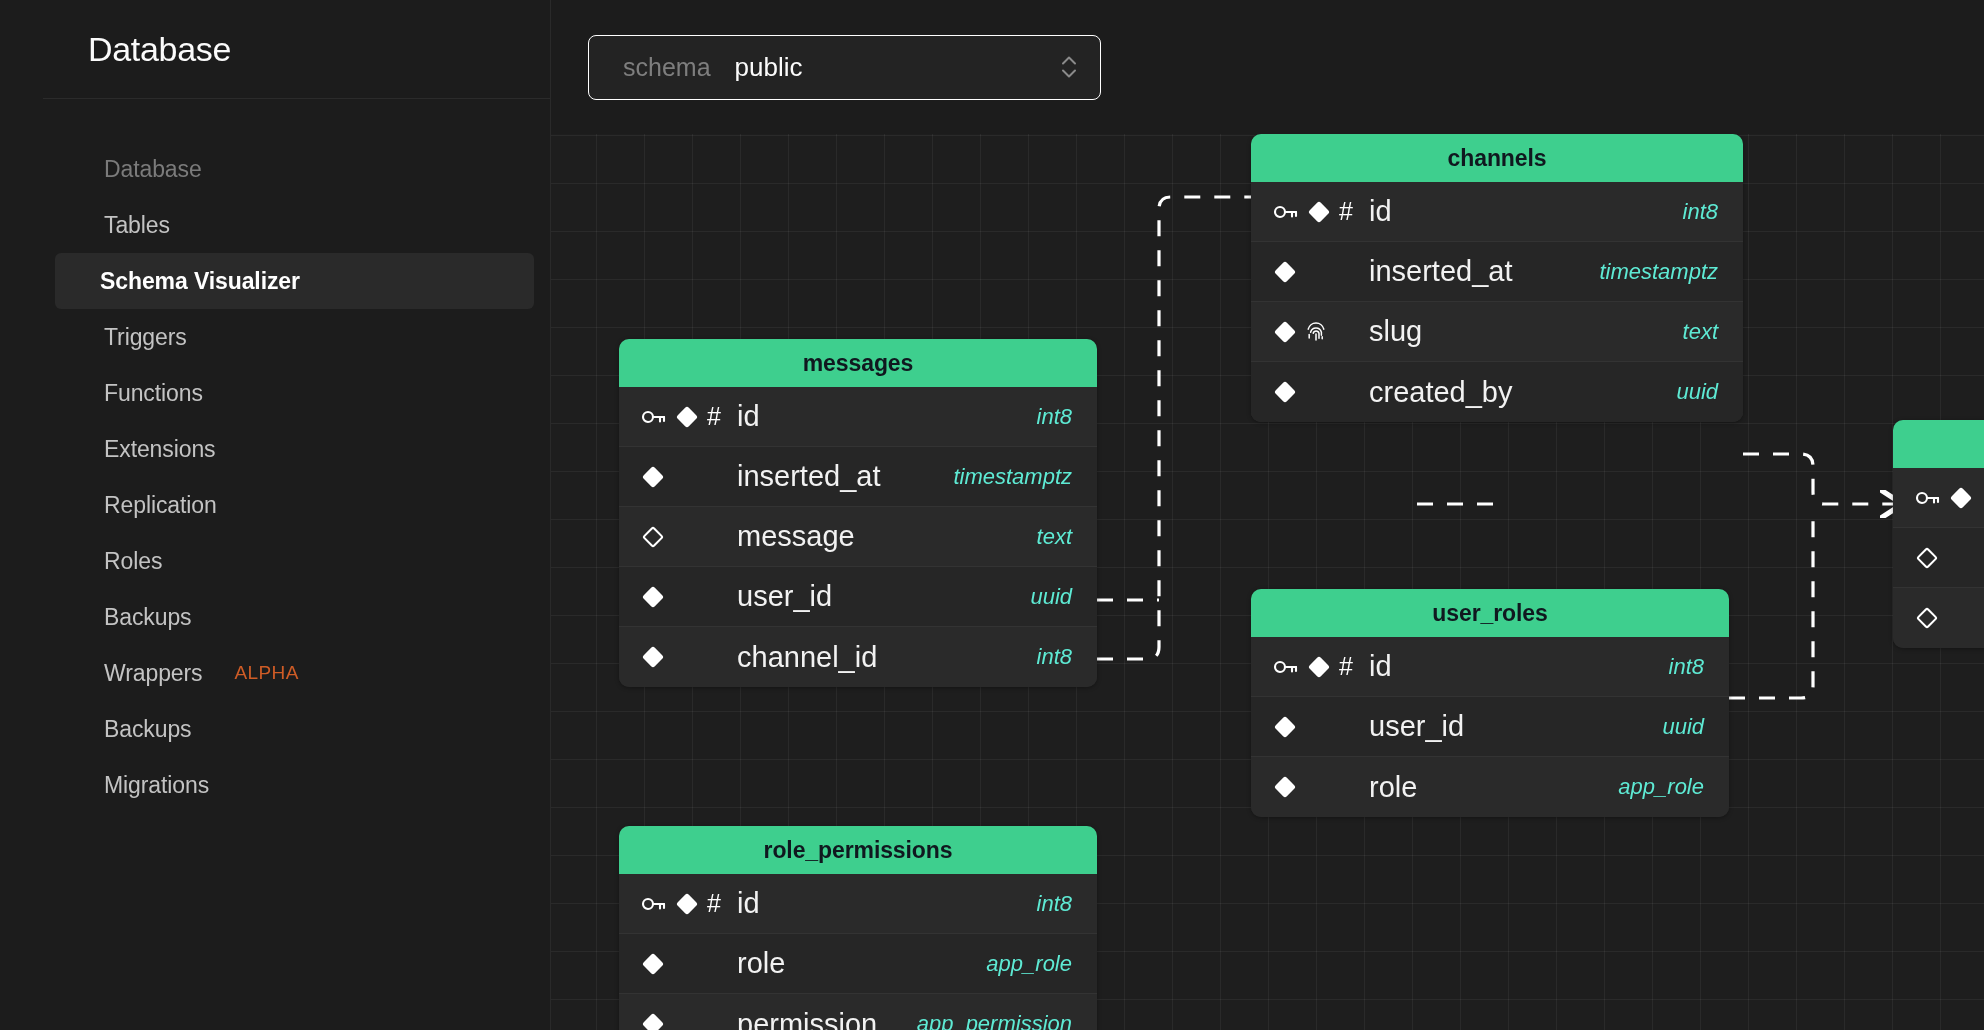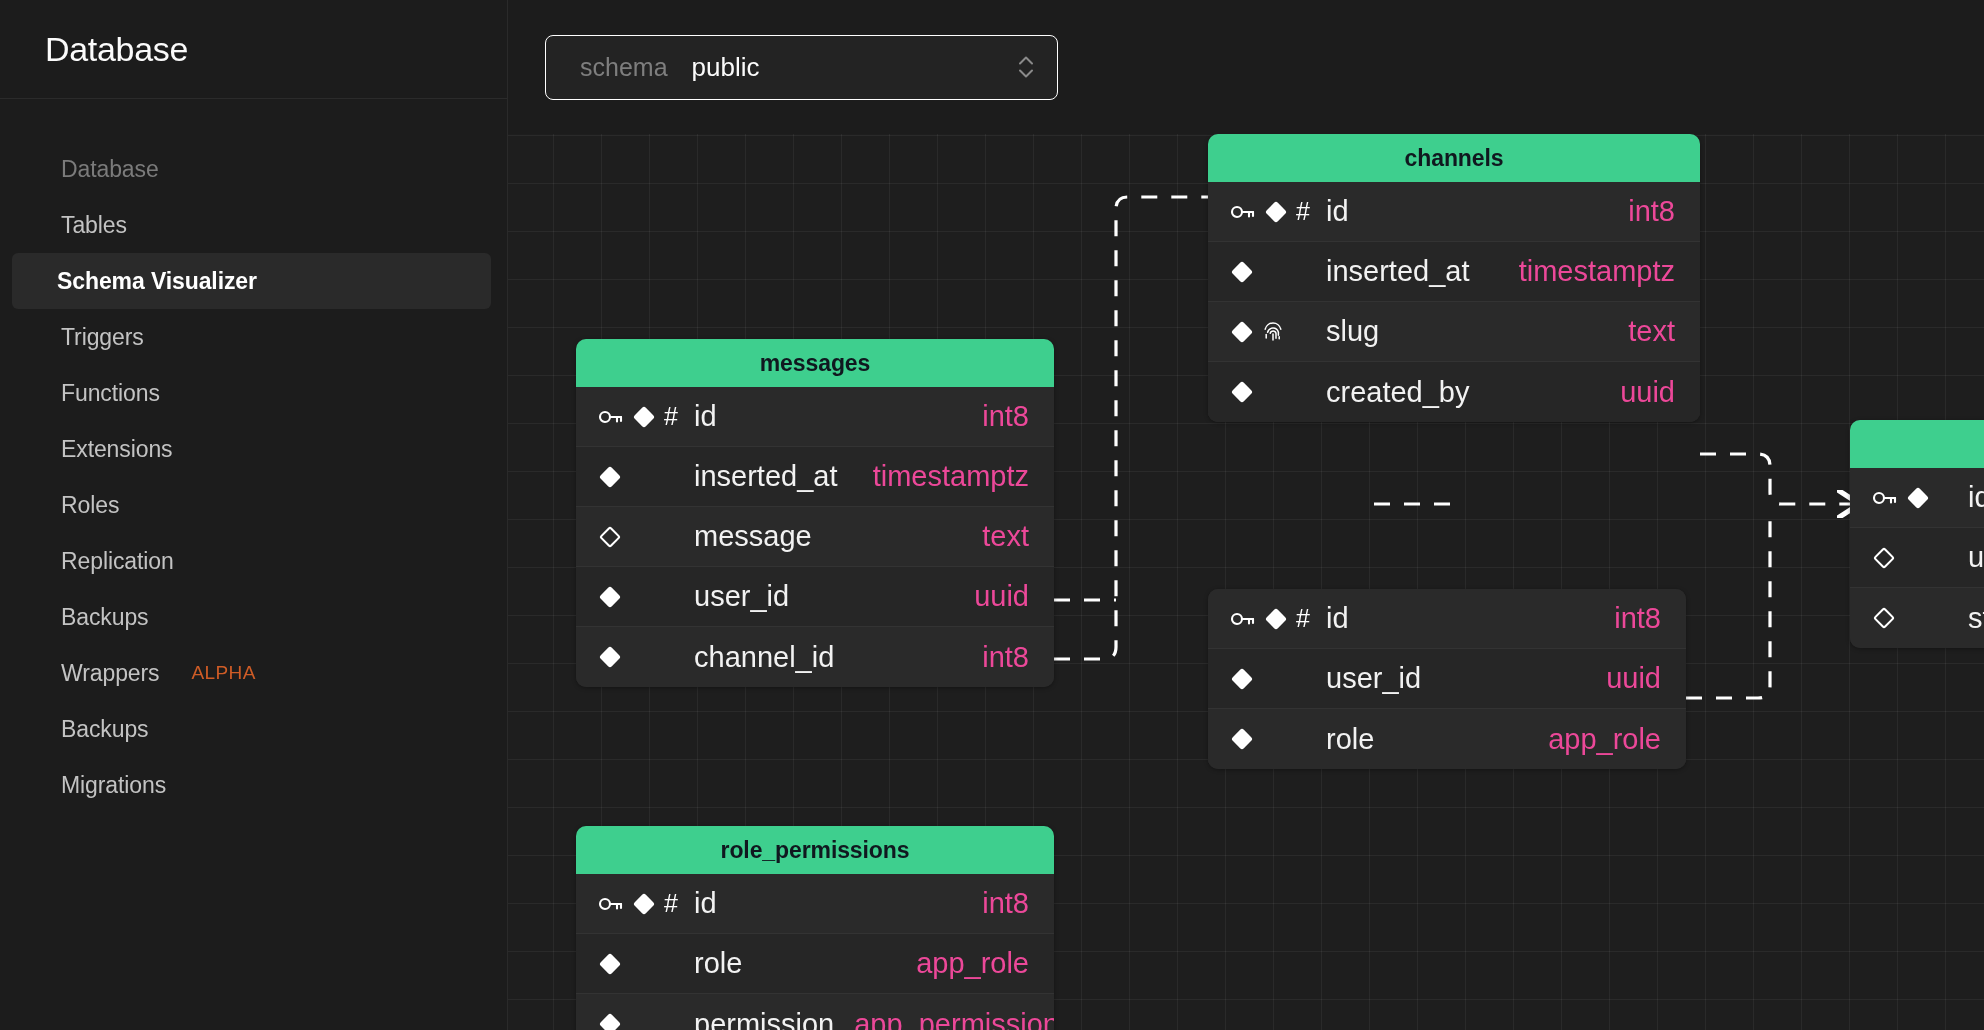--- a/index.html
+++ b/index.html
@@ -4,21 +4,21 @@
 <style>
   * { box-sizing: border-box; margin: 0; padding: 0; }
   html, body {
     width: 1984px;
     height: 1030px;
     overflow: hidden;
     background: #1c1c1c;
     font-family: "Liberation Sans", sans-serif;
     -webkit-font-smoothing: antialiased;
   }
-  .app { display: flex; width: 1984px; height: 1030px; }
+  .app { display: flex; width: 1984px; height: 1030px; padding-left: 43px; }
 
   
   .sidebar {
     width: 508px;
     height: 1030px;
     background: #1c1c1c;
     border-right: 1px solid #2a2a2a;
     flex: 0 0 508px;
     position: relative;
   }
@@ -162,25 +162,26 @@
     align-items: center;
     gap: 8px;
   }
   .row-name {
     font-size: 29px;
     color: #f2f2f2;
     flex: 1 1 auto;
     white-space: nowrap;
   }
   .row-type {
-    font-size: 29px;
-    color: #ec4899;
+    font-size: 22px;
+    color: #5eead4;
     text-align: right;
     white-space: nowrap;
     padding-left: 20px;
+    font-style: italic;
   }
   .ico { flex: 0 0 auto; display: inline-flex; align-items: center; }
   .ico-spacer { width: 28px; flex: 0 0 28px; }
   .hash {
     font-size: 25px;
     color: #ffffff;
     line-height: 1;
     font-weight: 400;
   }
 </style>
@@ -206,24 +207,24 @@
         <div class="nav-item">
           <span class="nav-label">Triggers</span>
         </div>
         <div class="nav-item">
           <span class="nav-label">Functions</span>
         </div>
         <div class="nav-item">
           <span class="nav-label">Extensions</span>
         </div>
         <div class="nav-item">
+          <span class="nav-label">Replication</span>
+        </div>
+        <div class="nav-item">
           <span class="nav-label">Roles</span>
-        </div>
-        <div class="nav-item">
-          <span class="nav-label">Replication</span>
         </div>
         <div class="nav-item">
           <span class="nav-label">Backups</span>
         </div>
         <div class="nav-item">
           <span class="nav-label">Wrappers</span>
           <span class="nav-badge">ALPHA</span>
         </div>
         <div class="nav-item">
           <span class="nav-label">Backups</span>
@@ -421,20 +422,23 @@
                     </svg>
                   </span>
                   <span class="ico-spacer"></span>
                 </div>
                 <div class="row-name">channel_id</div>
                 <div class="row-type">int8</div>
               </div>
             </div>
           </div>
           <div class="node" style="left: 700px; top: 455px; width: 478px;">
+            <div class="node-header">
+              <div class="node-title">user_roles</div>
+            </div>
             <div class="node-rows">
               <div class="row">
                 <div class="row-icons">
                   <span class="ico">
                     <svg width="26" height="20" viewBox="0 0 26 20" fill="none">
                       <circle cx="7" cy="10" r="5" stroke="#ffffff" stroke-width="2.1"></circle>
                       <path d="M12 10 H23" stroke="#ffffff" stroke-width="2.1" stroke-linecap="round"></path>
                       <path d="M19 10 V14.5" stroke="#ffffff" stroke-width="2.1" stroke-linecap="round"></path>
                       <path d="M23 10 V14" stroke="#ffffff" stroke-width="2.1" stroke-linecap="round"></path>
                     </svg>

